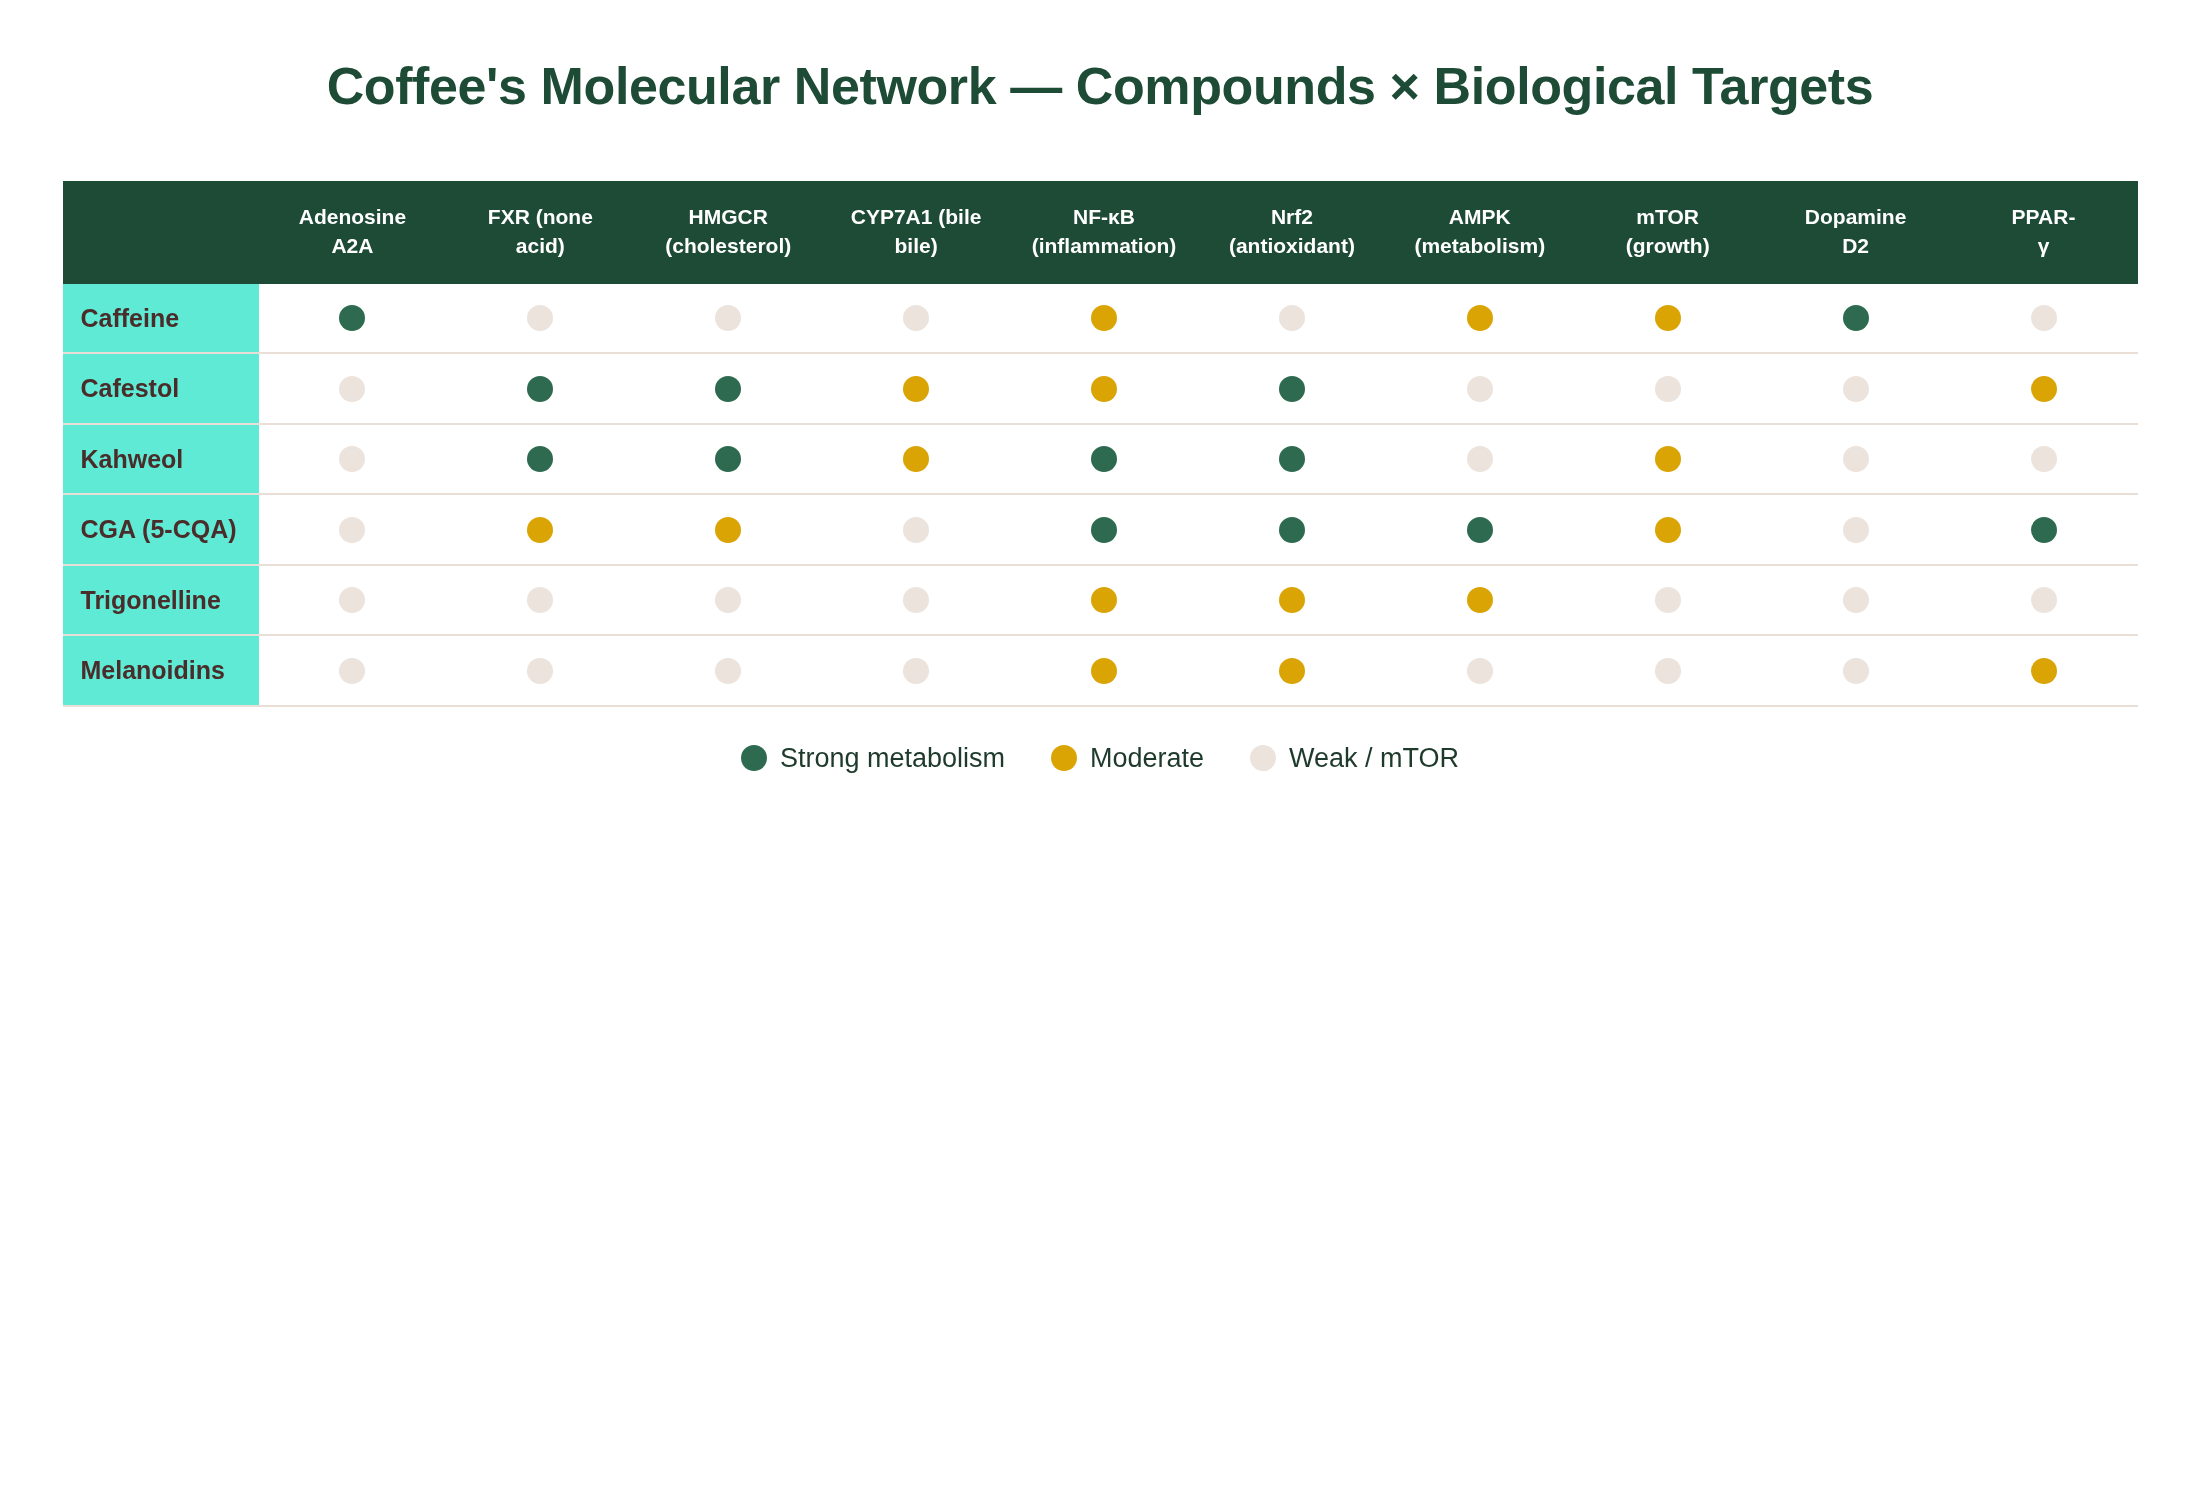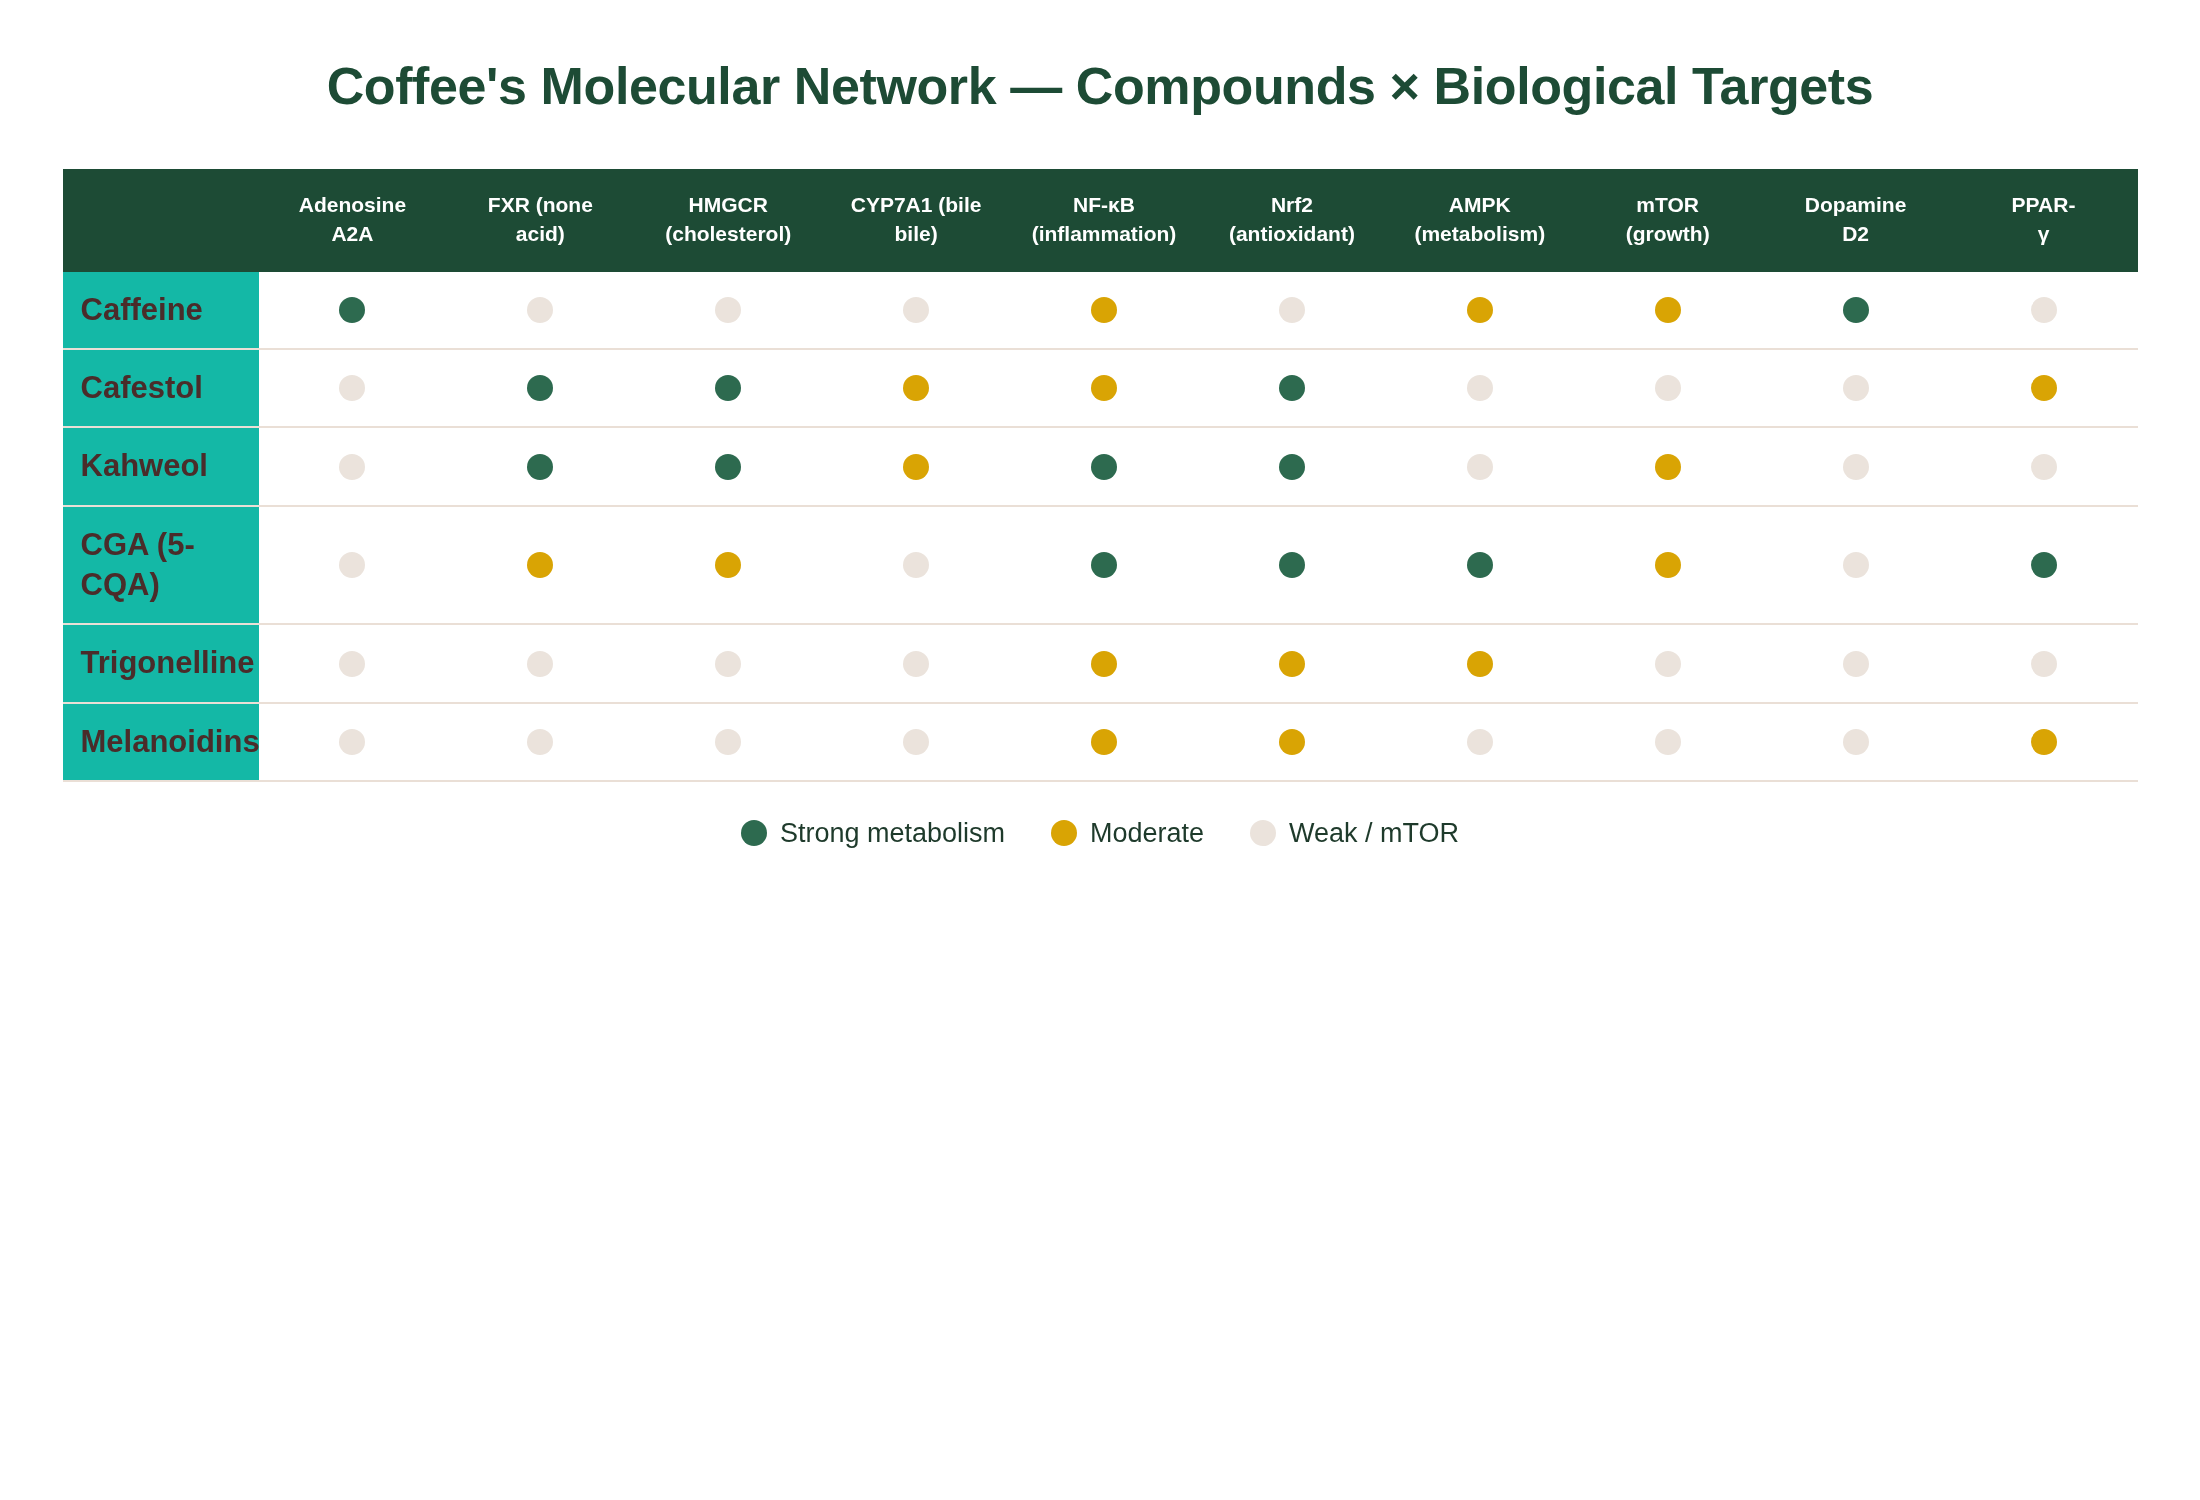--- a/index.html
+++ b/index.html
@@ -25,21 +25,21 @@
     font-weight: bold;
     color: #1d4b35;
     letter-spacing: -0.4px;
     margin: 0;
     padding-top: 58px;
     padding-bottom: 0;
     line-height: 1.1;
   }
 
   .matrix-wrap {
-    margin: 4px auto;
+    margin: 16px auto;
     padding-top: 50px;
     width: 2075px;
   }
 
   table.matrix {
     border-collapse: collapse;
     width: 2075px;
     table-layout: fixed;
   }
 
@@ -56,23 +56,23 @@
     padding: 22px 8px 24px 8px;
     line-height: 1.35;
   }
 
   table.matrix thead th.rowhead-blank {
     width: 180px;
     background: #1d4b35;
   }
 
   table.matrix tbody th.rowlabel {
-    background: #14b8a6;
+    background: #5eead4;
     color: #4a2c2a;
-    font-size: 31px;
+    font-size: 25px;
     font-weight: bold;
     text-align: left;
     vertical-align: middle;
     padding: 18px 16px 18px 18px;
     line-height: 1.3;
     border-bottom: 2px solid #eadfd6;
     width: 180px;
   }
 
   table.matrix tbody td.cell {

